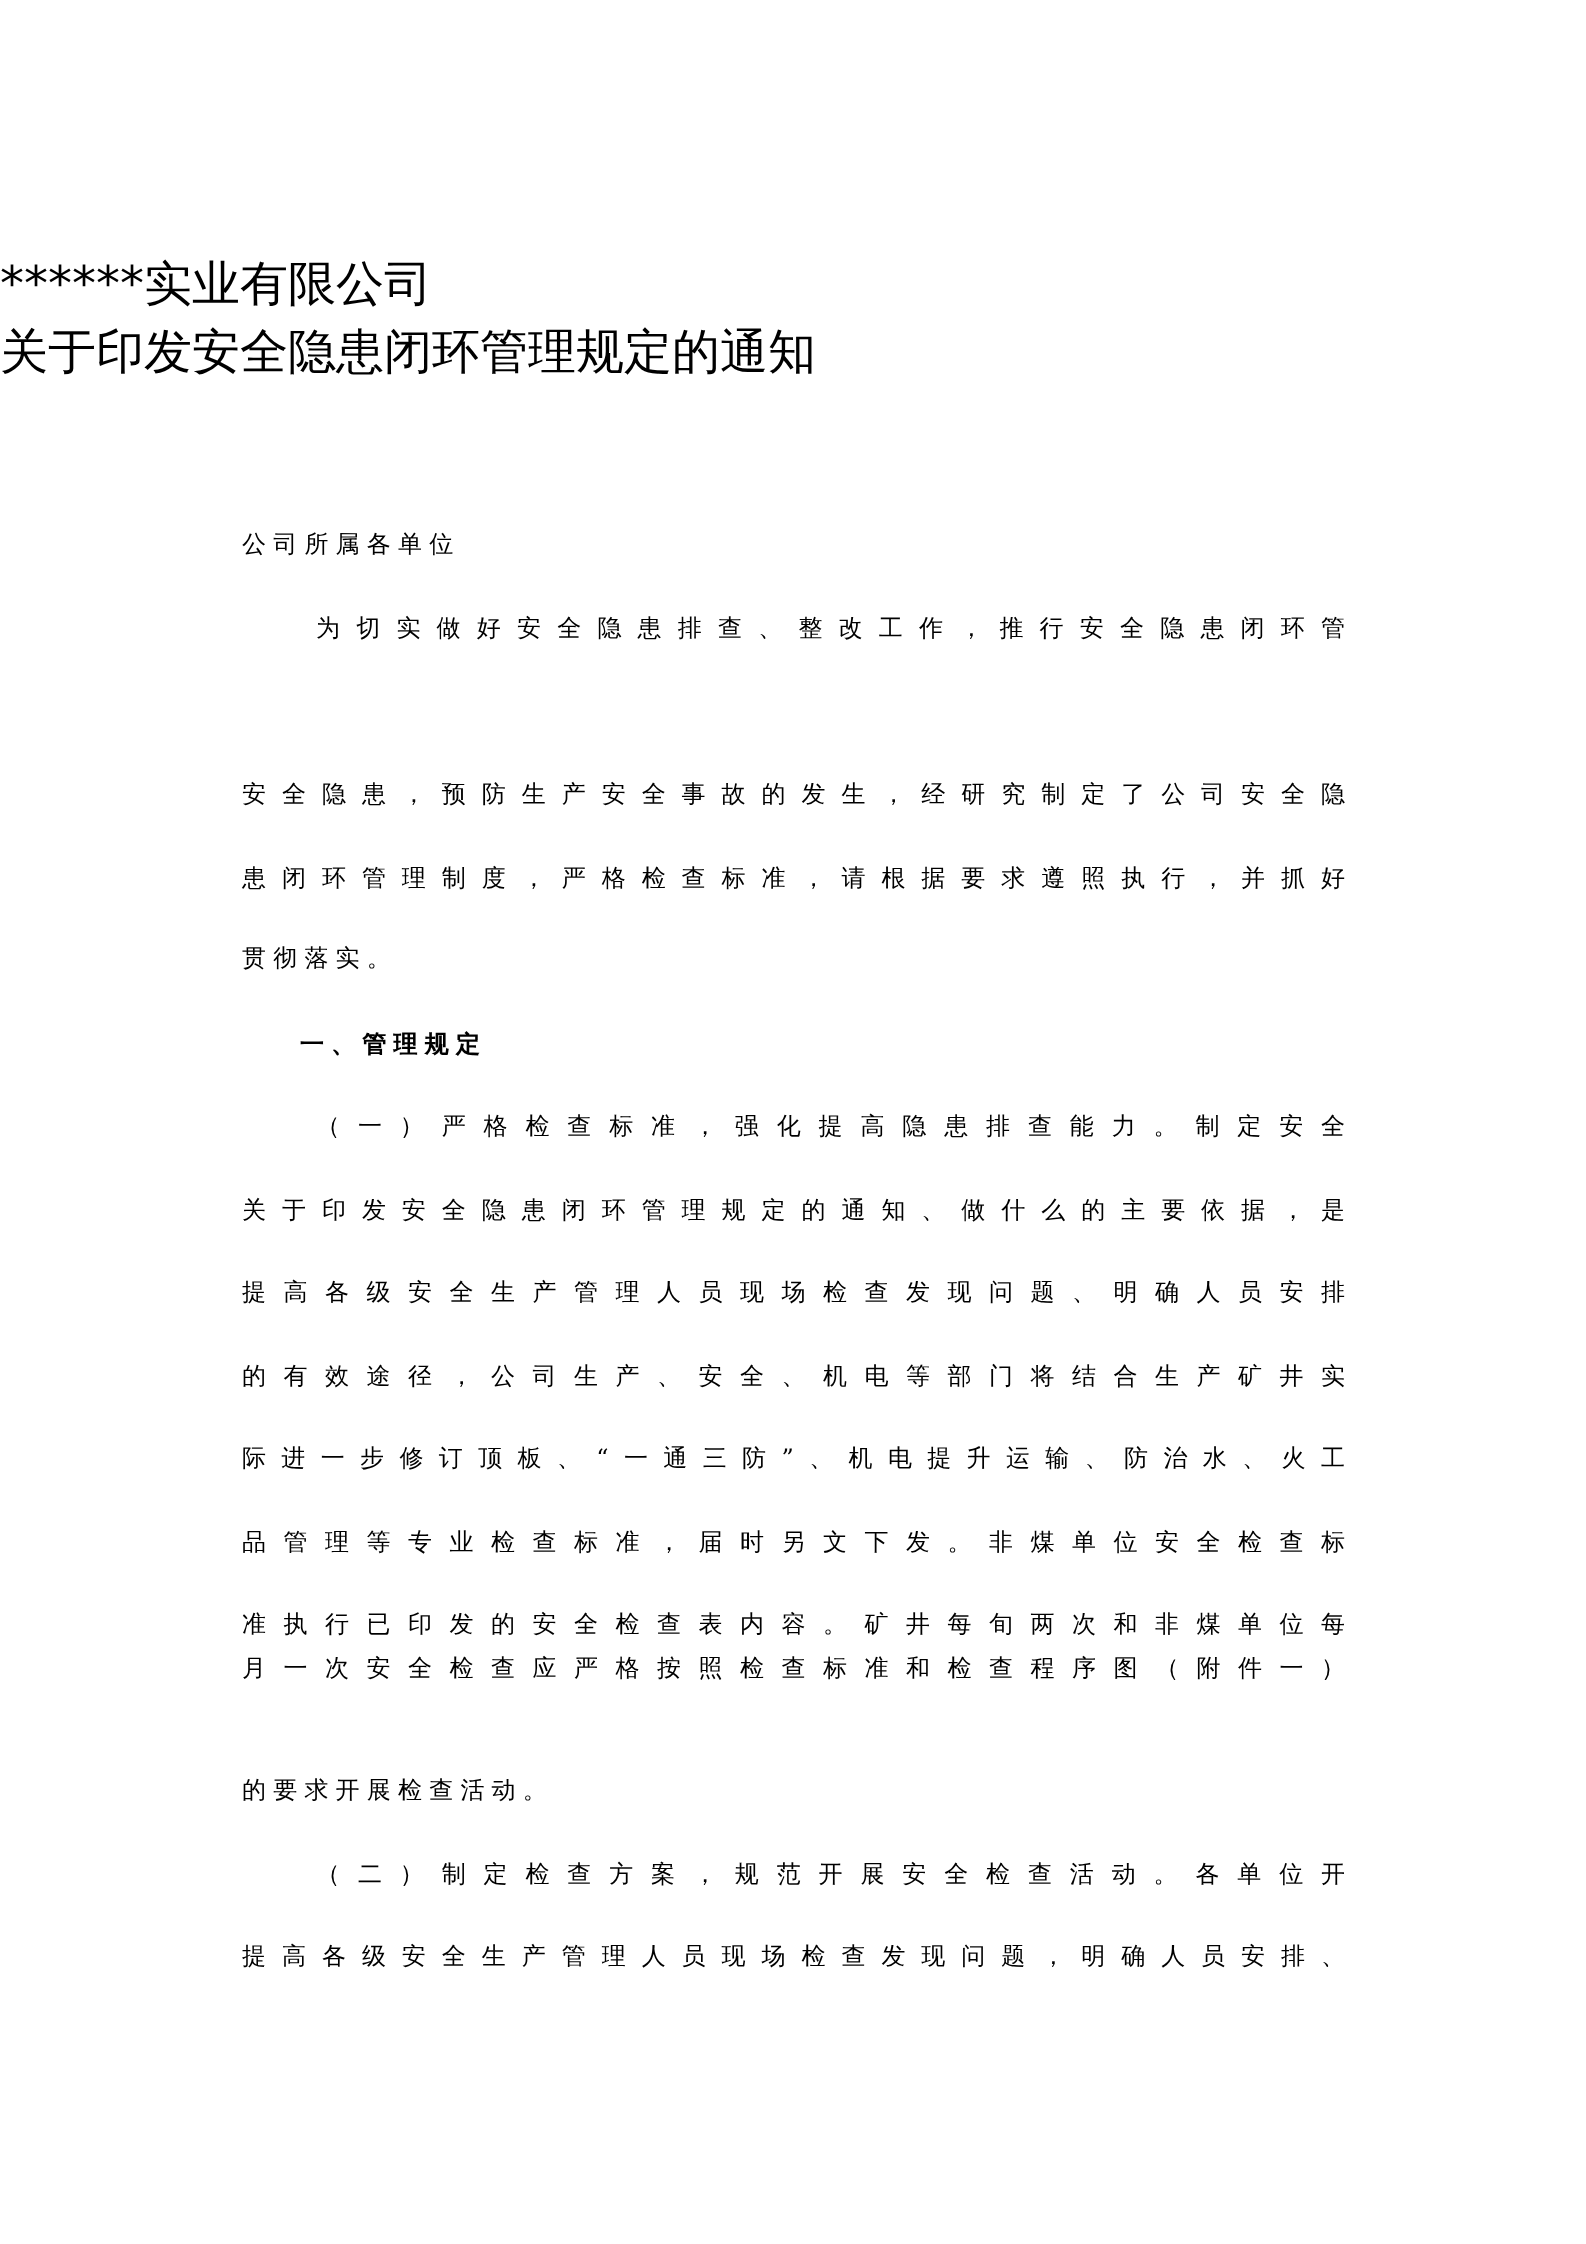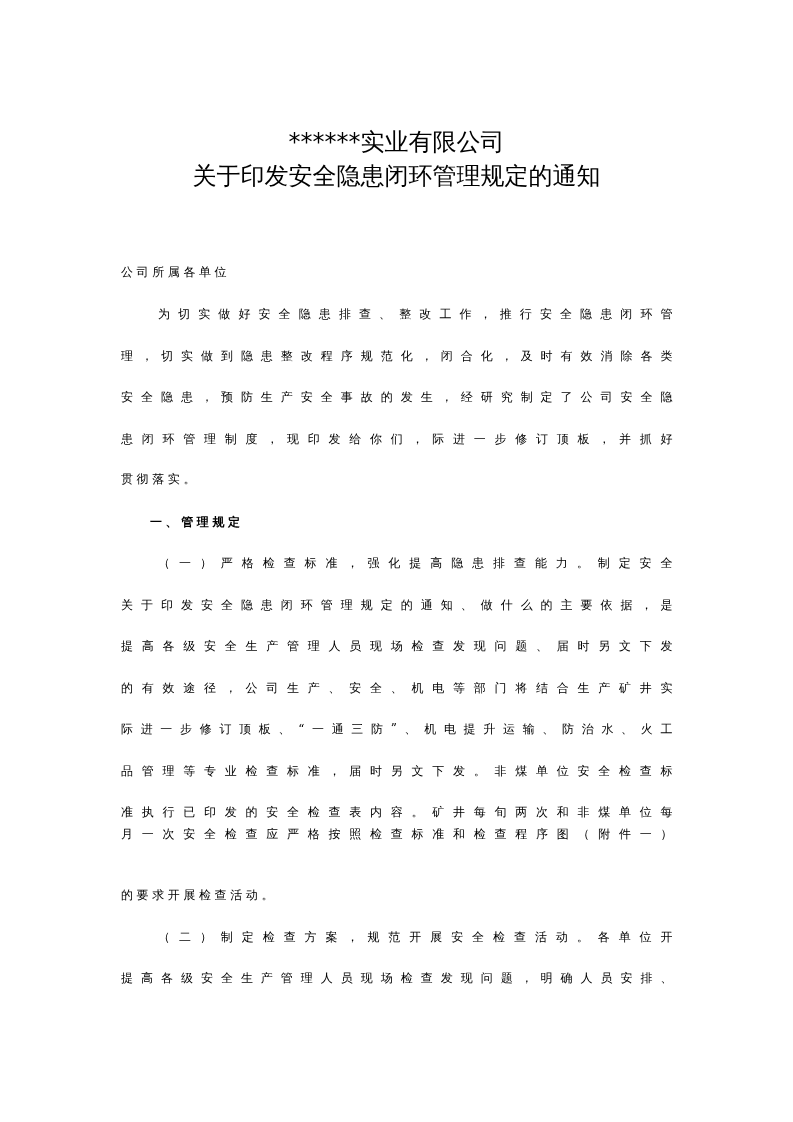--- a/index.html
+++ b/index.html
@@ -1,19 +1,19 @@
 <!DOCTYPE html>
 <html><head>
   <meta charset="utf-8">
   <style>
     html, body { margin: 0; padding: 0; background: #ffffff; }
     body { width: 793px; height: 1122px; position: relative; overflow: hidden; color: #000; }
     .page { position: absolute; left: 0; top: 0; width: 793px; height: 1122px; background: #fff; }
     .title {
-      position: absolute; left: 0; width: 793px; text-align: center;
+      position: absolute; left: 0; width: 793px; 
       font-family: "DejaVu Sans", sans-serif; font-size: 24px; line-height: 32px; color: #000;
     }
     .t1 { top: 126px; }
     .t2 { top: 160px; }
     .line {
       position: absolute; left: 121px; width: 552px; height: 30px;
       font-family: "DejaVu Serif", serif; font-size: 12px; line-height: 30px;
       white-space: nowrap; text-align: justify; text-align-last: justify; color: #000;
       letter-spacing: 0.5px;
     }
@@ -24,30 +24,29 @@
 </head>
 <body>
 
 <div class="page">
   <div class="title t1">******实业有限公司</div>
   <div class="title t2">关于印发安全隐患闭环管理规定的通知</div>
 
   <div class="line short" style="top:257px;">公司所属各单位</div>
 
   <div class="line indent" style="top:299px;">为切实做好安全隐患排查、整改工作，推行安全隐患闭环管</div>
-  <div class="line" style="top:341px;">理，切实做到隐患整改程序规范化，闭合化，及时有效消除各类</div>
   <div class="line" style="top:382px;">安全隐患，预防生产安全事故的发生，经研究制定了公司安全隐</div>
-  <div class="line" style="top:424px;">患闭环管理制度，现印发给你们，际进一步修订顶板，并抓好</div>
+  <div class="line" style="top:424px;">患闭环管理制度，严格检查标准，请根据要求遵照执行，并抓好</div>
   <div class="line short" style="top:465px;font-family:Liberation Mono, monospace;">贯彻落实。</div>
 
   <div class="line short heading" style="top:507px; left:150px;">一、管理规定</div>
 
   <div class="line indent" style="top:548px;">（一）严格检查标准，强化提高隐患排查能力。制定安全</div>
   <div class="line" style="top:590px;">关于印发安全隐患闭环管理规定的通知、做什么的主要依据，是</div>
-  <div class="line" style="top:631px;">提高各级安全生产管理人员现场检查发现问题、届时另文下发</div>
+  <div class="line" style="top:631px;">提高各级安全生产管理人员现场检查发现问题、明确人员安排</div>
   <div class="line" style="top:673px;">的有效途径，公司生产、安全、机电等部门将结合生产矿井实</div>
   <div class="line" style="top:714px;">际进一步修订顶板、“一通三防”、机电提升运输、防治水、火工</div>
   <div class="line" style="top:756px;">品管理等专业检查标准，届时另文下发。非煤单位安全检查标</div>
   <div class="line" style="top:797px;">准执行已印发的安全检查表内容。矿井每旬两次和非煤单位每</div>
   <div class="line" style="top:819px;">月一次安全检查应严格按照检查标准和检查程序图（附件一）</div>
   <div class="line short" style="top:880px;">的要求开展检查活动。</div>
 
   <div class="line indent" style="top:922px;">（二）制定检查方案，规范开展安全检查活动。各单位开</div>
   <div class="line" style="top:963px;">提高各级安全生产管理人员现场检查发现问题，明确人员安排、</div>
 </div>

